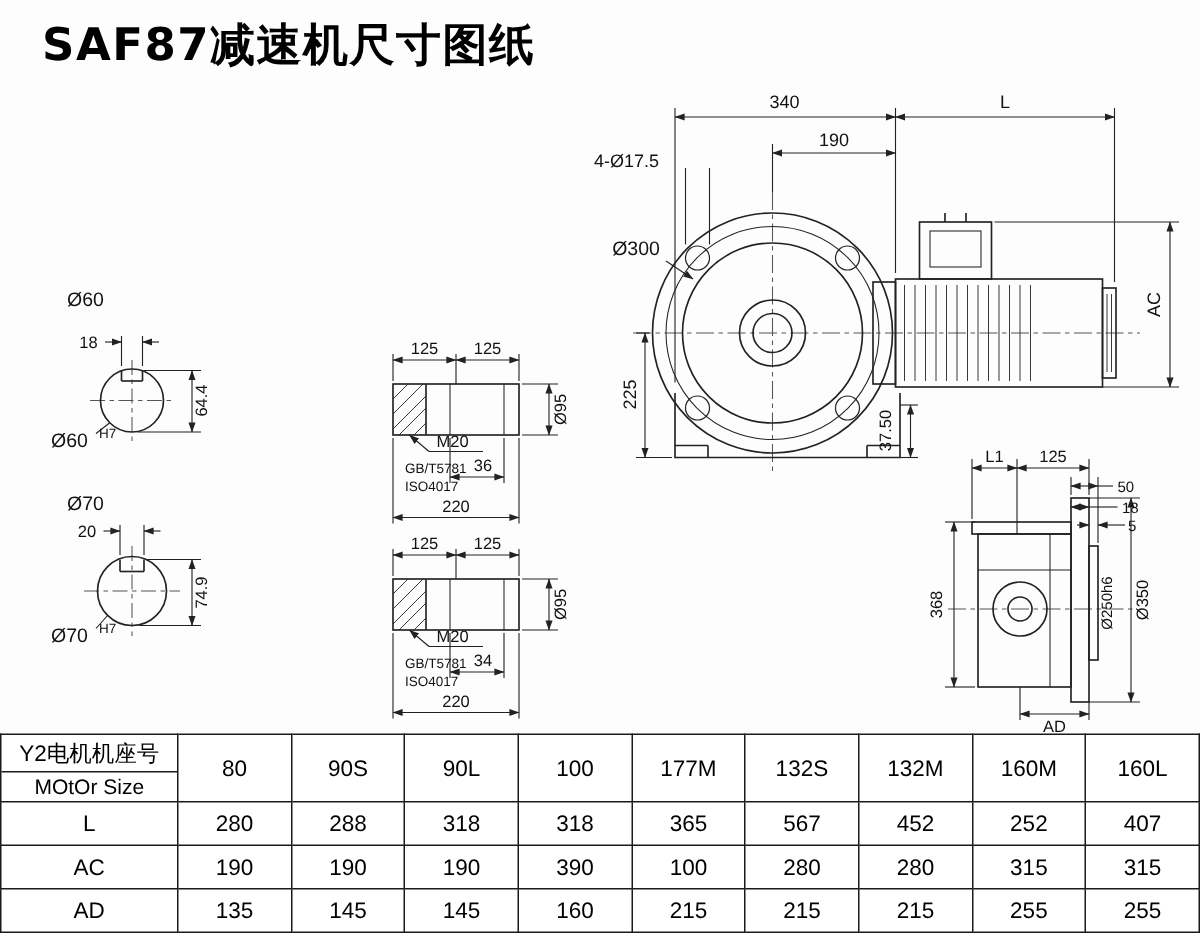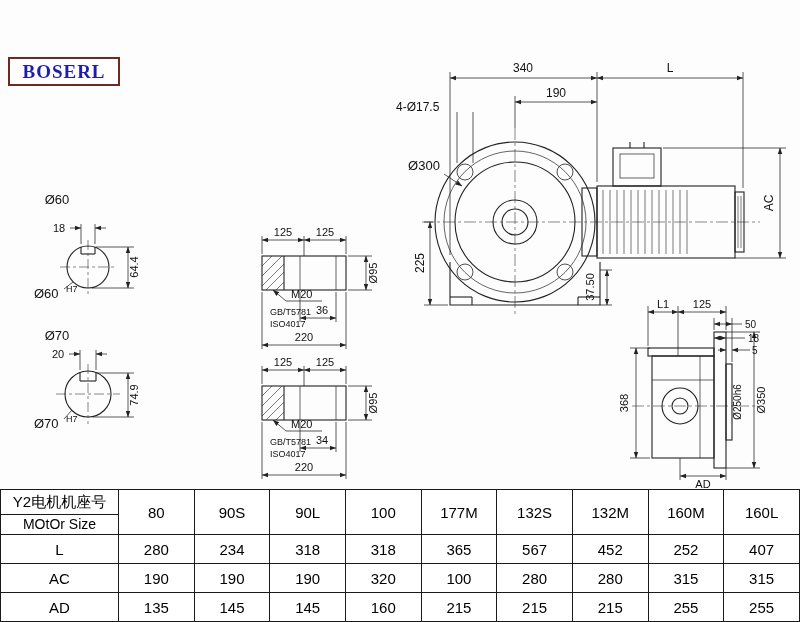--- a/index.html
+++ b/index.html
@@ -19,23 +19,21 @@
   .hdr-cn{font-size:15px;border-bottom:1px solid #1a1a1a;padding-bottom:2px}
   .hdr-en{font-size:14px;padding-top:1px}
   .header-row td{height:45px}
   .data-row td{height:29px}
 </style>
 </head>
 <body>
 
 <div class="page">
 
-  <div class="logo-box">
-    <span class="logo-text">BOSERL</span>
-  </div>
+  <div class="page-title">SAF87减速机尺寸图纸</div>
 
   <svg class="drawing" width="800" height="490" viewBox="0 0 800 490">
     <defs>
       <marker id="arr" viewBox="0 0 10 10" refX="9.5" refY="5" markerWidth="9" markerHeight="9" orient="auto-start-reverse">
         <path d="M0,1.5 L10,5 L0,8.5 Z" fill="#222"></path>
       </marker>
     </defs>
 
     <g stroke="#222" fill="none" stroke-width="1.1">
       <g stroke="#555" stroke-width="0.7" stroke-dasharray="12 3 3 3">
@@ -317,35 +315,35 @@
         <td>100</td>
         <td>177M</td>
         <td>132S</td>
         <td>132M</td>
         <td>160M</td>
         <td>160L</td>
       </tr>
       <tr class="data-row">
         <td>L</td>
         <td>280</td>
-        <td>234</td>
+        <td>288</td>
         <td>318</td>
         <td>318</td>
         <td>365</td>
         <td>567</td>
         <td>452</td>
         <td>252</td>
         <td>407</td>
       </tr>
       <tr class="data-row">
         <td>AC</td>
         <td>190</td>
         <td>190</td>
         <td>190</td>
-        <td>320</td>
+        <td>390</td>
         <td>100</td>
         <td>280</td>
         <td>280</td>
         <td>315</td>
         <td>315</td>
       </tr>
       <tr class="data-row">
         <td>AD</td>
         <td>135</td>
         <td>145</td>

